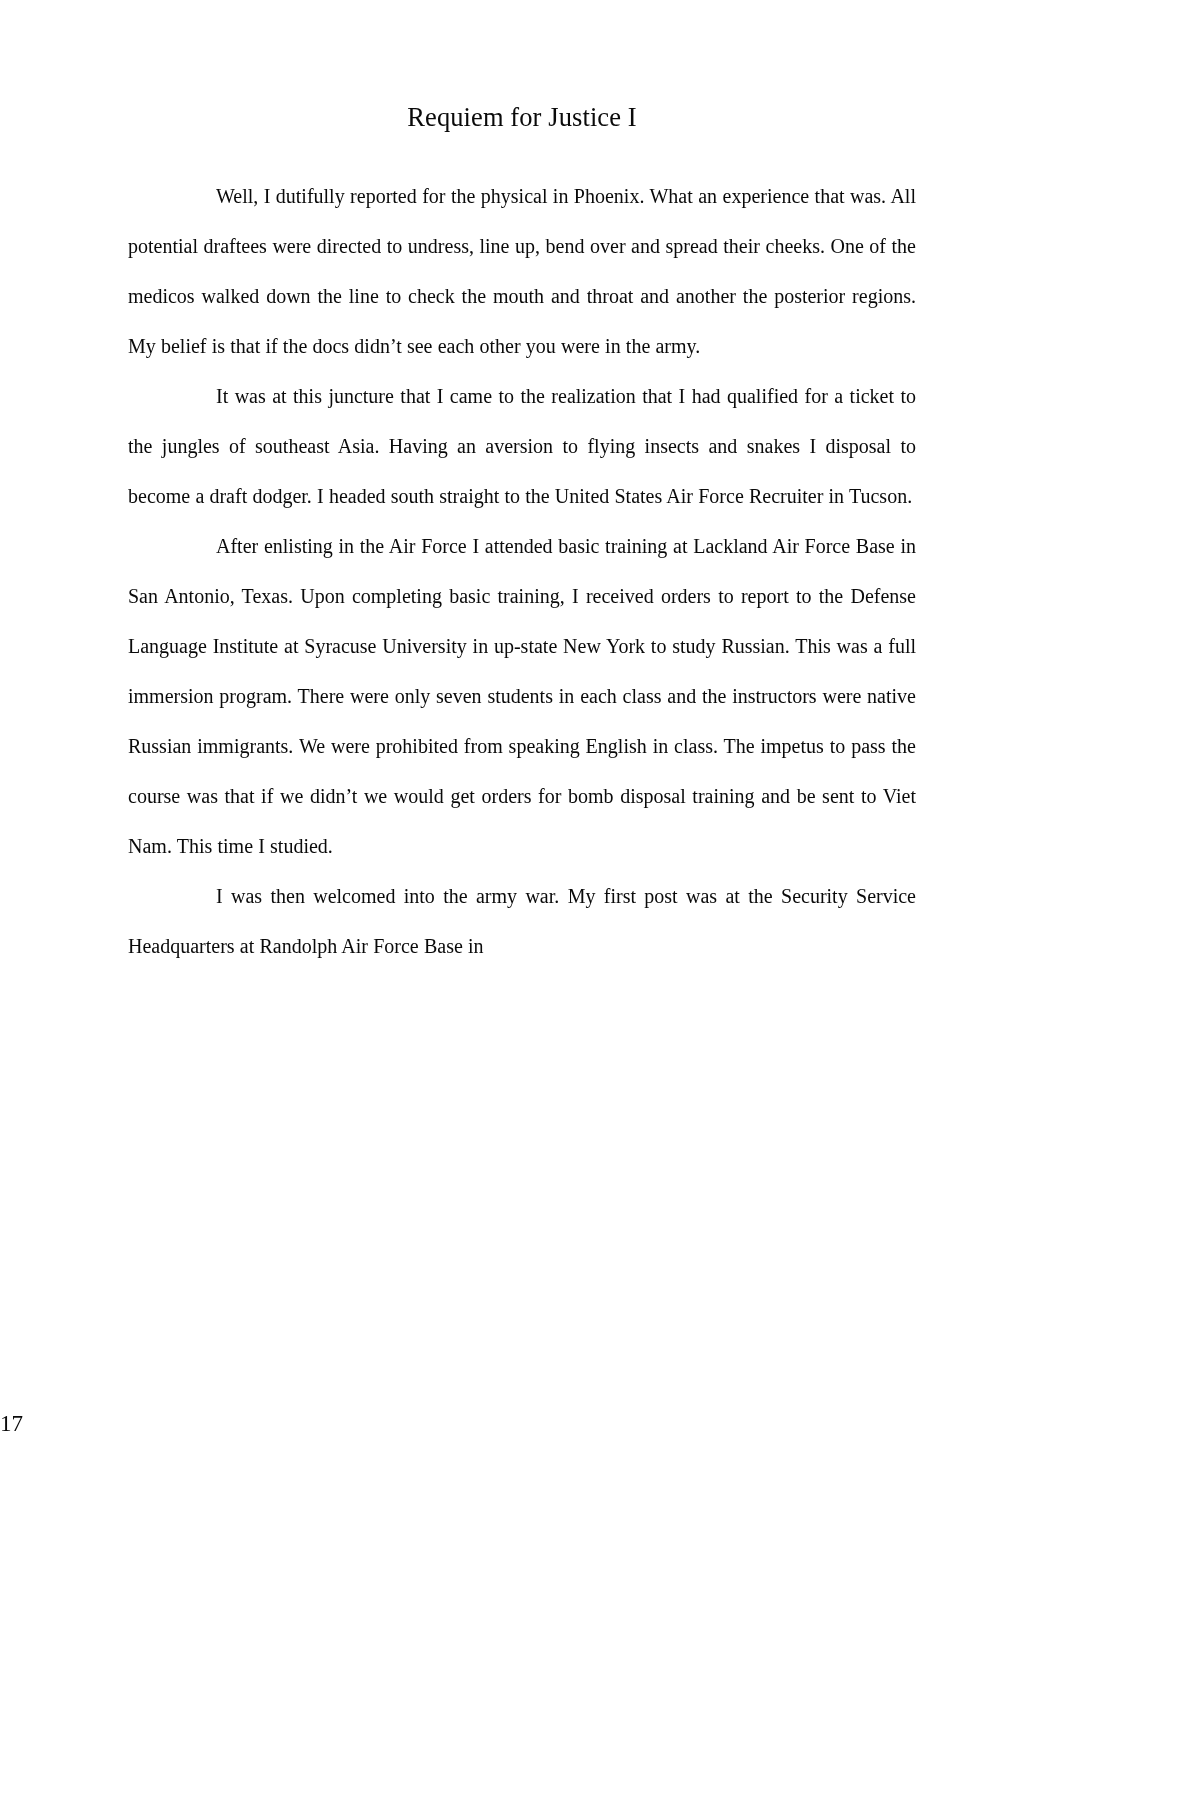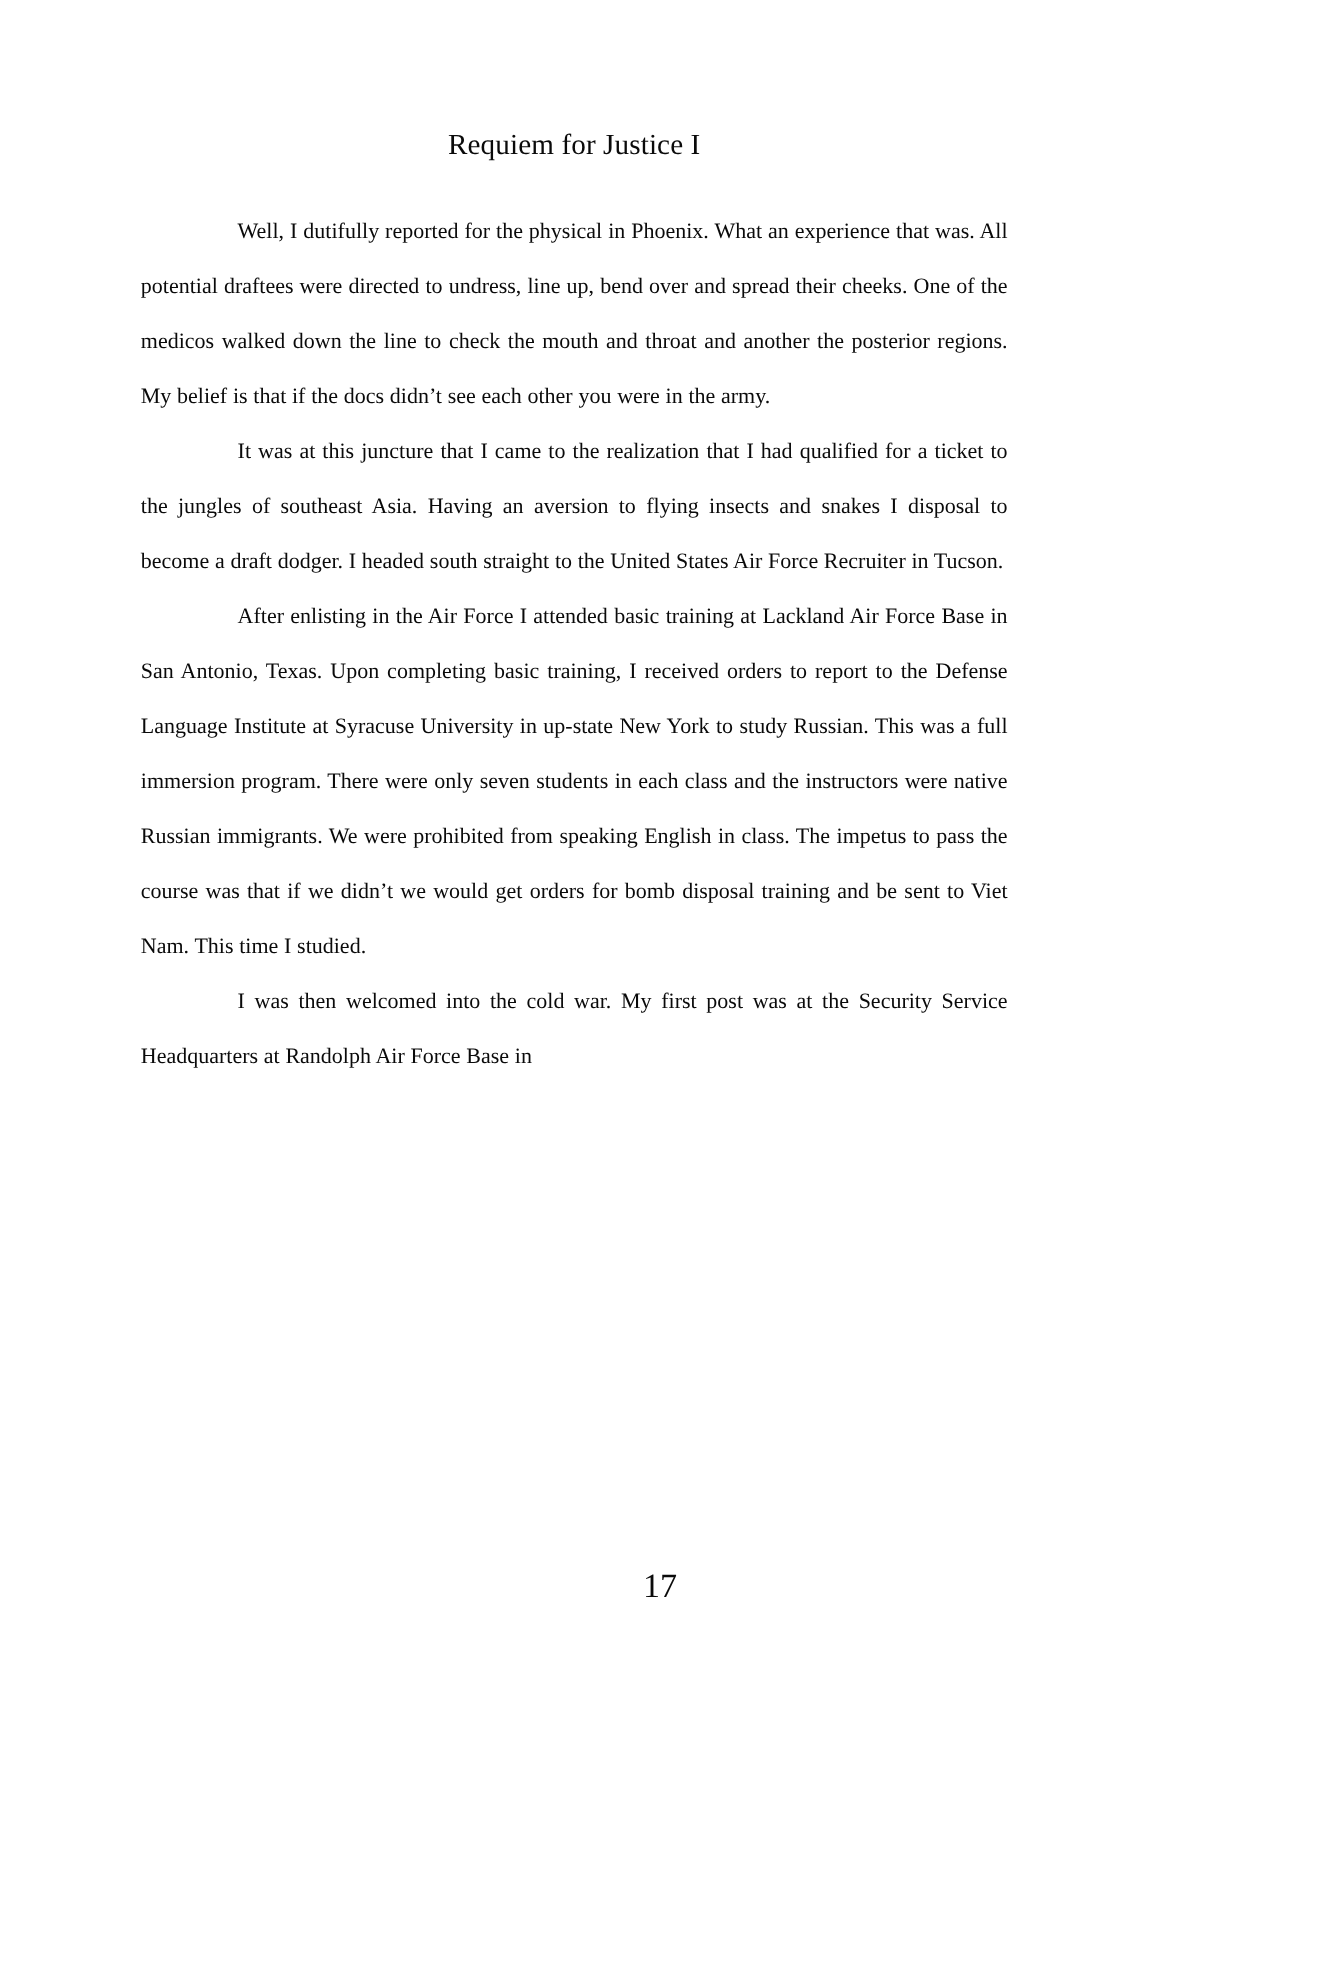--- a/index.html
+++ b/index.html
@@ -6,21 +6,21 @@
   html, body {
     margin: 0;
     padding: 0;
     background: #ffffff;
   }
   .page {
     position: relative;
     width: 1200px;
     height: 1468px;
     background: #ffffff;
-    margin: 14px auto;
+    margin: 0 auto;
     overflow: hidden;
     font-family: "Liberation Serif", "DejaVu Serif", serif;
     color: #0a0a0a;
     box-sizing: border-box;
   }
   .content {
     position: absolute;
     left: 128px;
     top: 0;
     width: 788px;
@@ -50,38 +50,38 @@
     word-spacing: 0.2px;
   }
   p.para:last-of-type {
     margin-bottom: 0;
   }
   .page-number {
     position: absolute;
     left: 0;
     right: 0;
     top: 1412px;
-    text-align: center;
-    font-size: 31px;
+    text-align: left;
+    font-size: 23px;
     line-height: 1;
   }
 </style>
 </head>
 <body>
 
 <div class="page">
 
   <div class="content">
 
     <h1 class="chapter-title">Requiem for Justice I</h1>
 
     <div class="body-copy">
       <p class="para">Well, I dutifully reported for the physical in Phoenix. What an experience that was. All potential draftees were directed to undress, line up, bend over and spread their cheeks. One of the medicos walked down the line to check the mouth and throat and another the posterior regions. My belief is that if the docs didn’t see each other you were in the army.</p>
       <p class="para">It was at this juncture that I came to the realization that I had qualified for a ticket to the jungles of southeast Asia. Having an aversion to flying insects and snakes I disposal to become a draft dodger. I headed south straight to the United States Air Force Recruiter in Tucson.</p>
       <p class="para">After enlisting in the Air Force I attended basic training at Lackland Air Force Base in San Antonio, Texas. Upon completing basic training, I received orders to report to the Defense Language Institute at Syracuse University in up-state New York to study Russian. This was a full immersion program. There were only seven students in each class and the instructors were native Russian immigrants. We were prohibited from speaking English in class. The impetus to pass the course was that if we didn’t we would get orders for bomb disposal training and be sent to Viet Nam. This time I studied.</p>
-      <p class="para">I was then welcomed into the cold war. My first post was at the Security Service Headquarters at Randolph Air Force Base in</p>
+      <p class="para">I was then welcomed into the army war. My first post was at the Security Service Headquarters at Randolph Air Force Base in</p>
     </div>
 
   </div>
 
   <div class="page-number">17</div>
 
 </div>
 
 </body></html>

